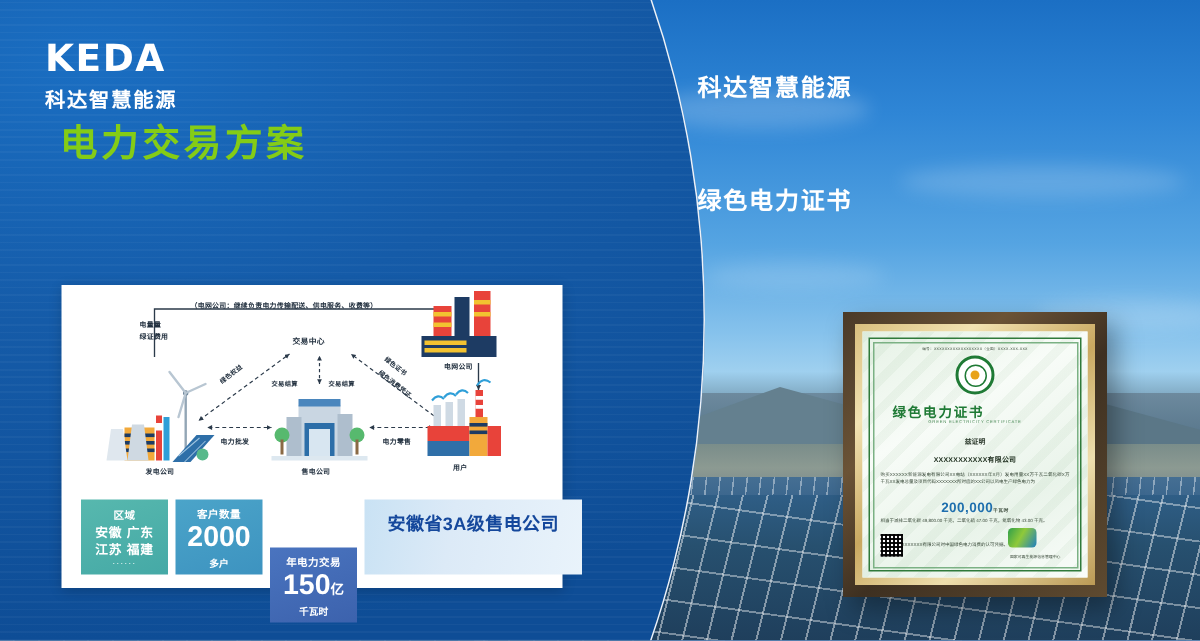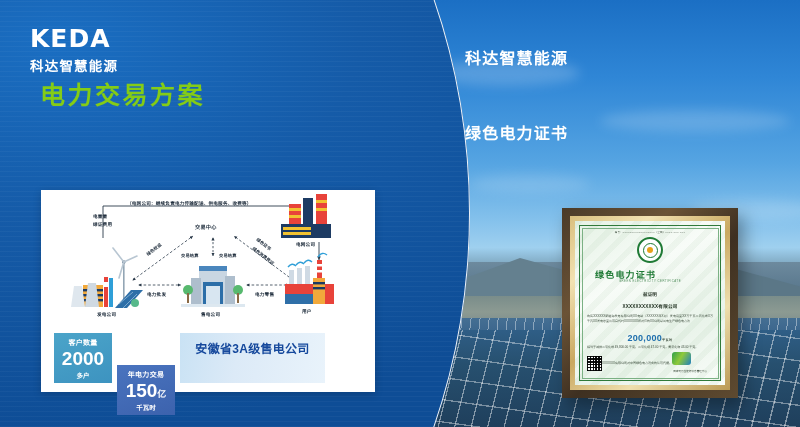--- a/index.html
+++ b/index.html
@@ -463,20 +463,30 @@
       <div class="dg-label" style="left:214px; top:101px;">电力零售</div>
 
       <div class="dg-label" style="left:56px; top:121px;">发电公司</div>
       <div class="dg-label" style="left:160px; top:121px;">售电公司</div>
       <div class="dg-label" style="left:255px; top:51px;">电网公司</div>
       <div class="dg-label" style="left:261px; top:118px;">用户</div>
     </div>
 
     <div class="stats">
 
+      <div class="stat stat-1">
+        <div class="stat-cap">区域</div>
+        <div class="stat-regions">
+          <div><span>安徽</span>
+               <span>广东</span></div>
+          <div><span>江苏</span>
+               <span>福建</span></div>
+        </div>
+        <div class="stat-dots">......</div>
+      </div>
 
       <div class="stat stat-2">
         <div class="stat-cap">客户数量</div>
         <div class="stat-big">2000</div>
         <div class="stat-sub">多户</div>
       </div>
 
       <div class="stat stat-3">
         <div class="stat-cap">年电力交易</div>
         <div class="stat-big">

